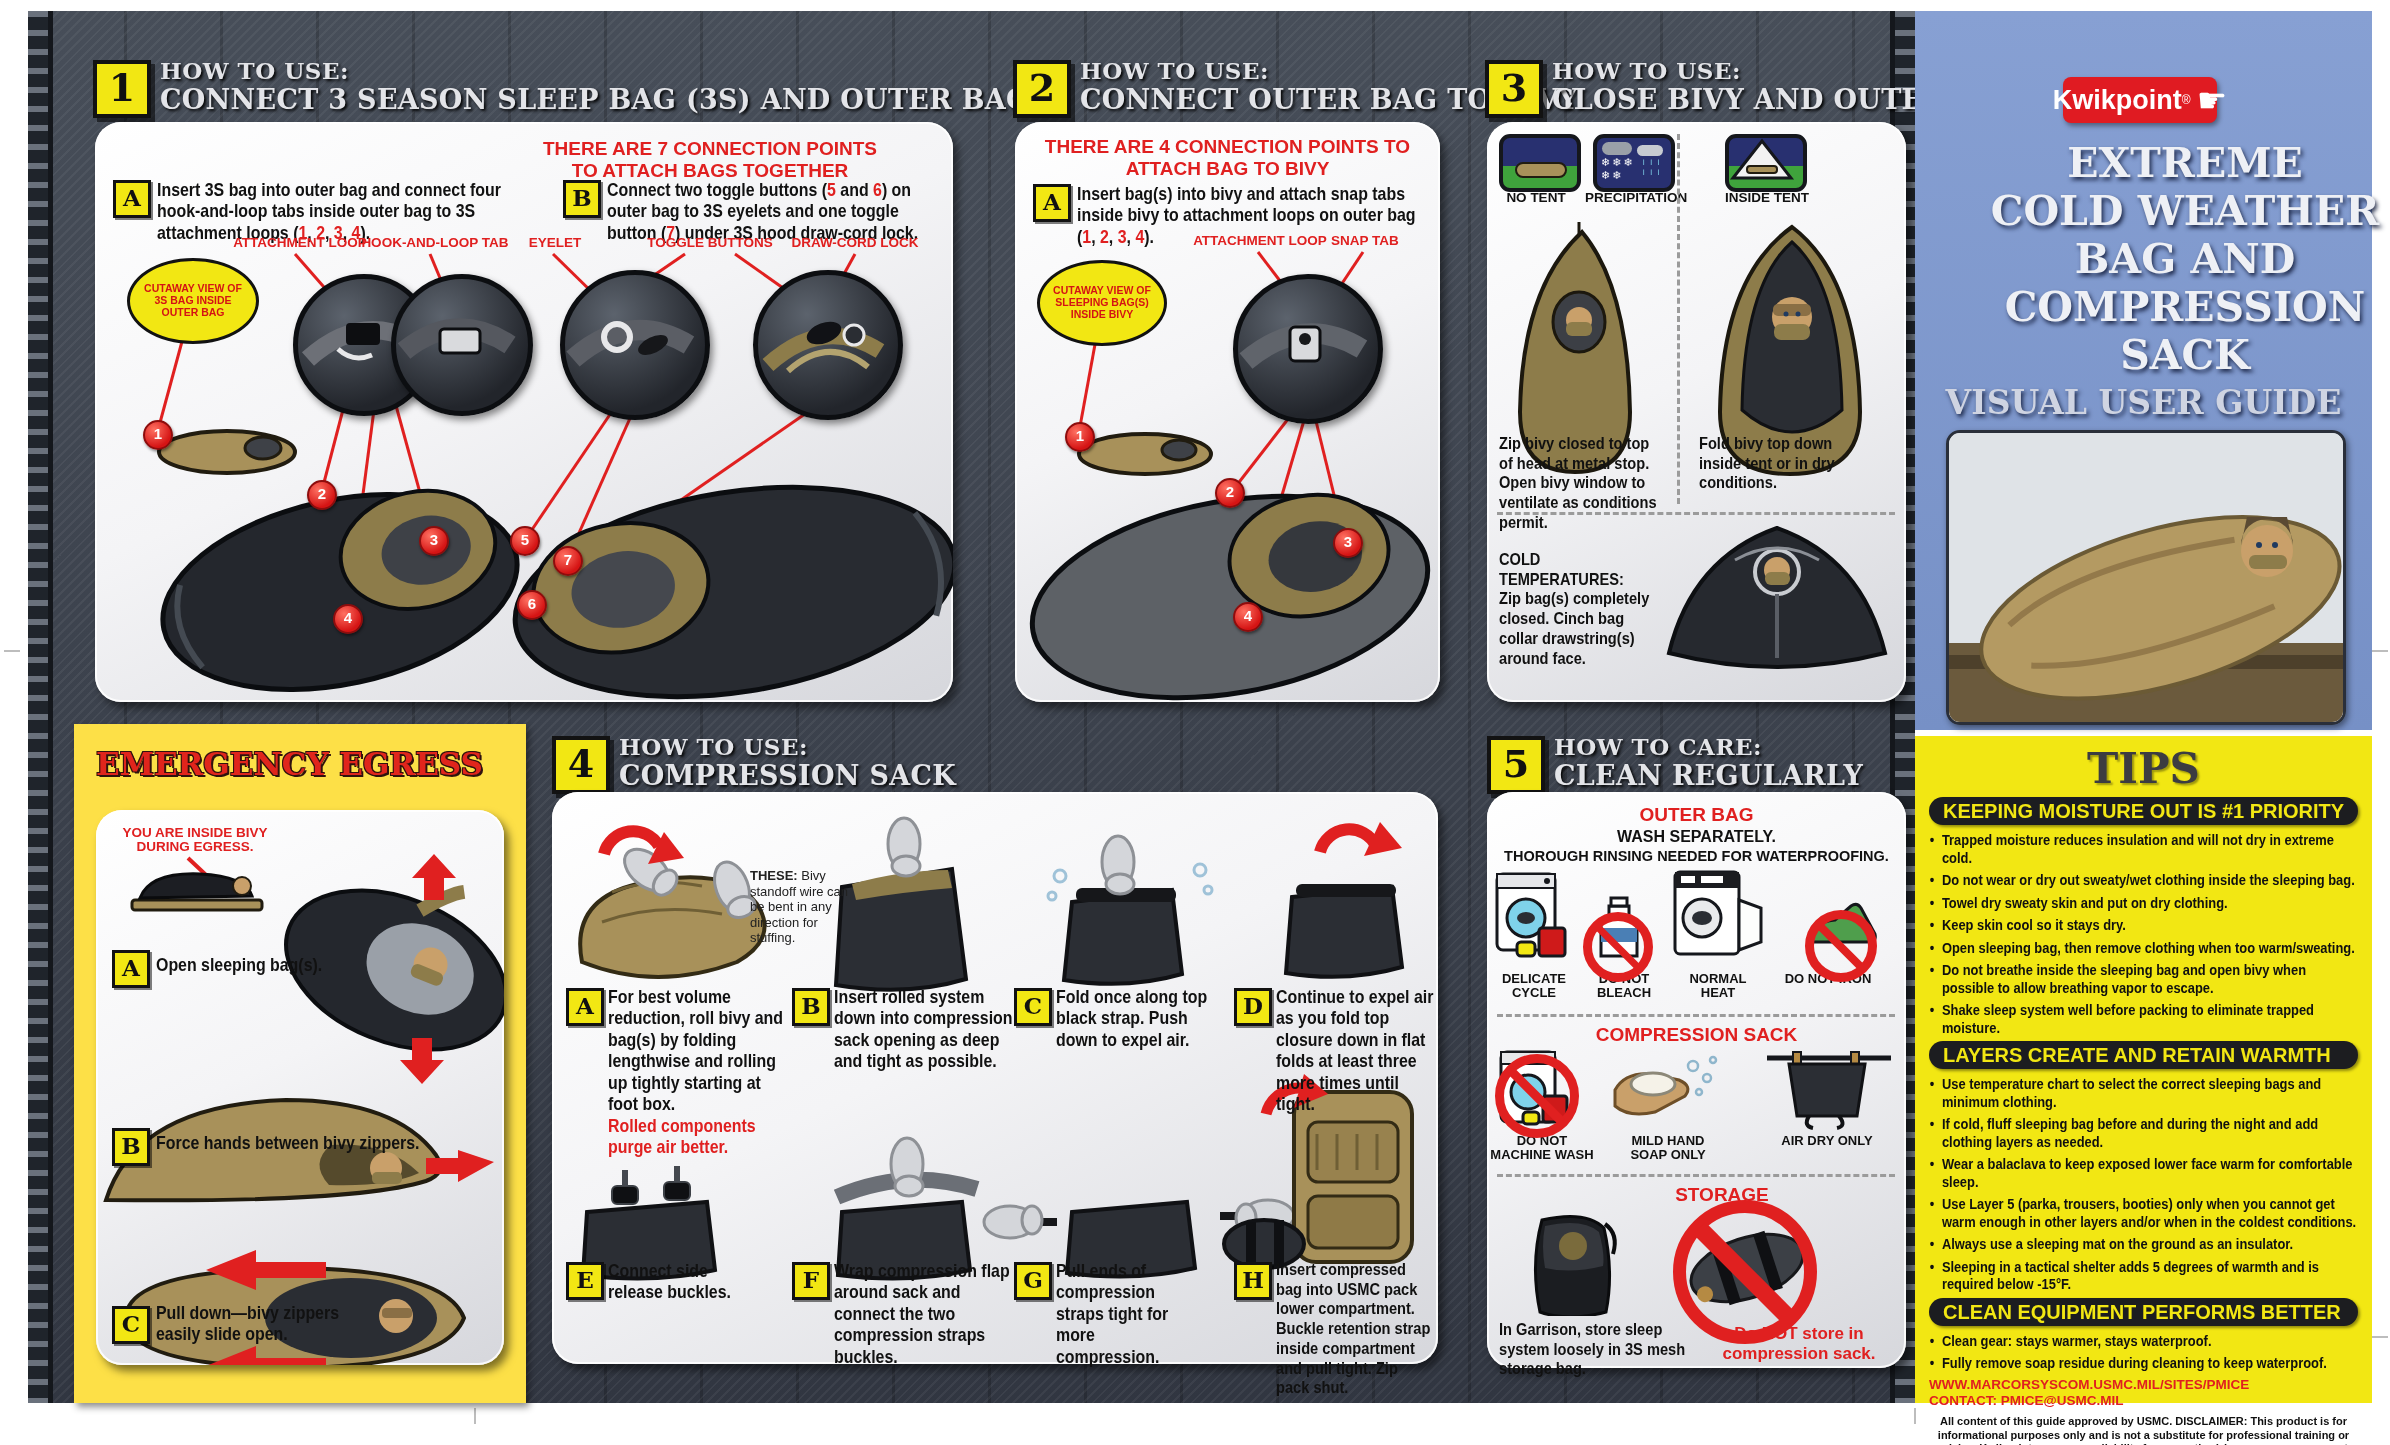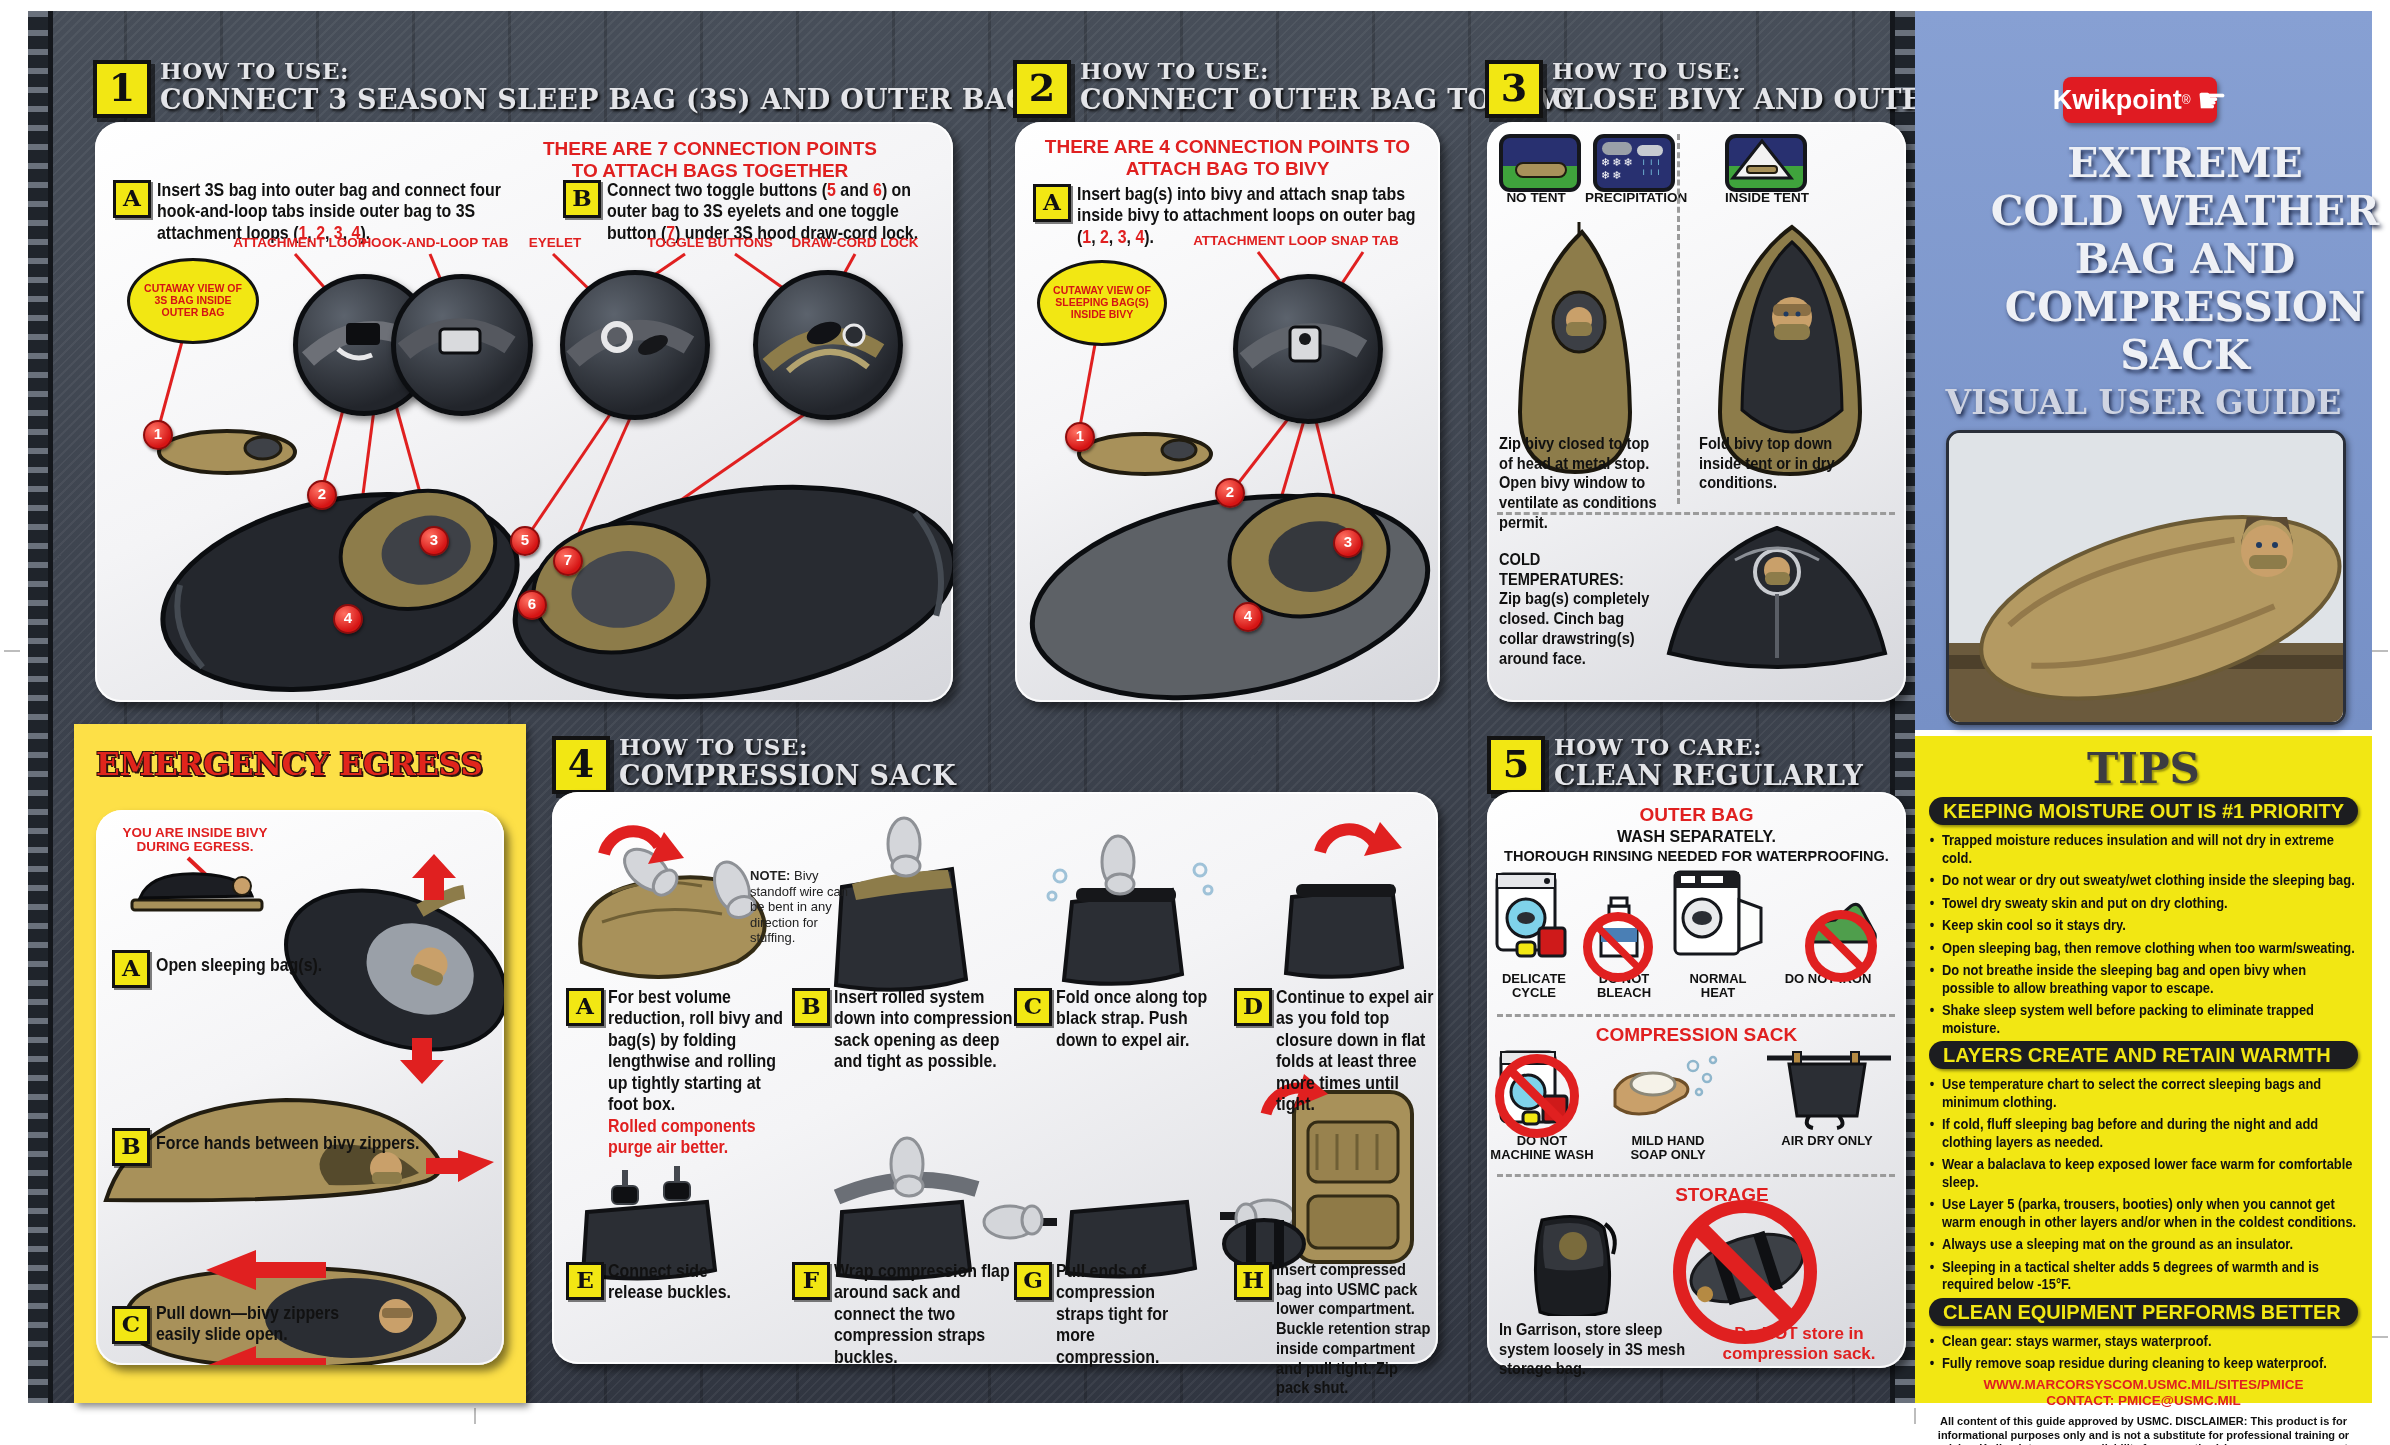--- a/index.html
+++ b/index.html
@@ -60,21 +60,21 @@
   .photo{border-radius:14px;border:3px solid #2a2f3a;overflow:hidden;
     box-shadow:2px 3px 6px rgba(0,0,0,.45);background:linear-gradient(#d9dde2,#f0f1f3)}
   .tips{background:#F2E713}
   .tipstitle{color:#3c3c41;font-family:"DejaVu Serif",serif;font-weight:bold;font-size:42px;
     text-align:center;text-shadow:2px 2px 2px rgba(0,0,0,.35)}
   .tipbar{background:#1c1d20;color:#F2E713;border-radius:14px;font-weight:bold;font-size:20px;
     line-height:26px;padding:1px 14px;box-shadow:2px 2px 3px rgba(0,0,0,.4);white-space:nowrap}
   .tul{list-style:none;margin:6px 0 0 0;padding:0;font-weight:bold;font-size:15px;line-height:17.5px;color:#101010}
   .tul li{position:relative;padding-left:15px;margin-bottom:5px}
   .tul li::before{content:"•";position:absolute;left:1px;top:0}
-  .redlink{color:#E02020;font-weight:bold;font-size:13.5px;text-align:center;line-height:1.25}
+  .redlink{color:#E02020;font-weight:bold;font-size:13.5px;text-align:left;line-height:1.25}
   .legal{color:#101010;font-weight:bold;font-size:11px;line-height:13.4px;text-align:center}
   .p5h{color:#E02020;font-weight:bold;font-size:19px;text-align:center;white-space:nowrap}
   .p5s{color:#111;font-weight:bold;font-size:16px;text-align:center;white-space:nowrap}
   .p5lab{color:#111;font-weight:bold;font-size:13px;line-height:1.1;text-align:center}
   .nosign{border:9px solid #E02020;border-radius:50%;z-index:7}
   .nosign::after{content:"";position:absolute;left:-4%;top:44%;width:108%;height:14%;
     background:#E02020;transform:rotate(45deg)}
   .tile{width:74px;height:50px;border:4px solid #15171c;border-radius:11px;overflow:hidden;z-index:3}
   .tlab{color:#111;font-weight:bold;font-size:13.5px;text-align:center;white-space:nowrap}
   svg{display:block}
@@ -415,21 +415,21 @@
         <line x1="825" y1="342" x2="825" y2="378"></line>
       </g>
     <path d="M714 322 a34 34 0 0 1 44 -24" fill="none" stroke="#E02020" stroke-width="11"></path>
     <polygon points="752,282 776,302 742,316" fill="#E02020"></polygon>
     <ellipse cx="712" cy="452" rx="40" ry="24" fill="#2b2e34" stroke="#101114" stroke-width="4"></ellipse>
     <rect x="694" y="430" width="10" height="44" fill="#0f1013"></rect>
       <rect x="722" y="428" width="10" height="46" fill="#0f1013"></rect>
   </svg>
 
   <div class="abs" style="left:198px;top:76px;width:112px;font-size:13px;line-height:1.2;color:#222">
-    <b>NOTE:</b><span> Bivy standoff wire can be bent in any direction for stuffing.</span>
+    <b>THESE:</b><span> Bivy standoff wire can be bent in any direction for stuffing.</span>
   </div>
 
   <div class="abs letsq" style="left:14px;top:196px">A</div>
   <div class="abs cond" style="left:56px;top:194px;width:215px">
     <div class="stx">For best volume reduction, roll bivy and bag(s) by folding lengthwise and rolling up tightly starting at foot box.</div>
     <div class="stx rd">Rolled components purge air better.</div>
   </div>
   <div class="abs letsq" style="left:240px;top:196px">B</div>
   <div class="abs stx cond" style="left:282px;top:194px;width:210px">Insert rolled system down into compression sack opening as deep and tight as possible.</div>
   <div class="abs letsq" style="left:462px;top:196px">C</div>

